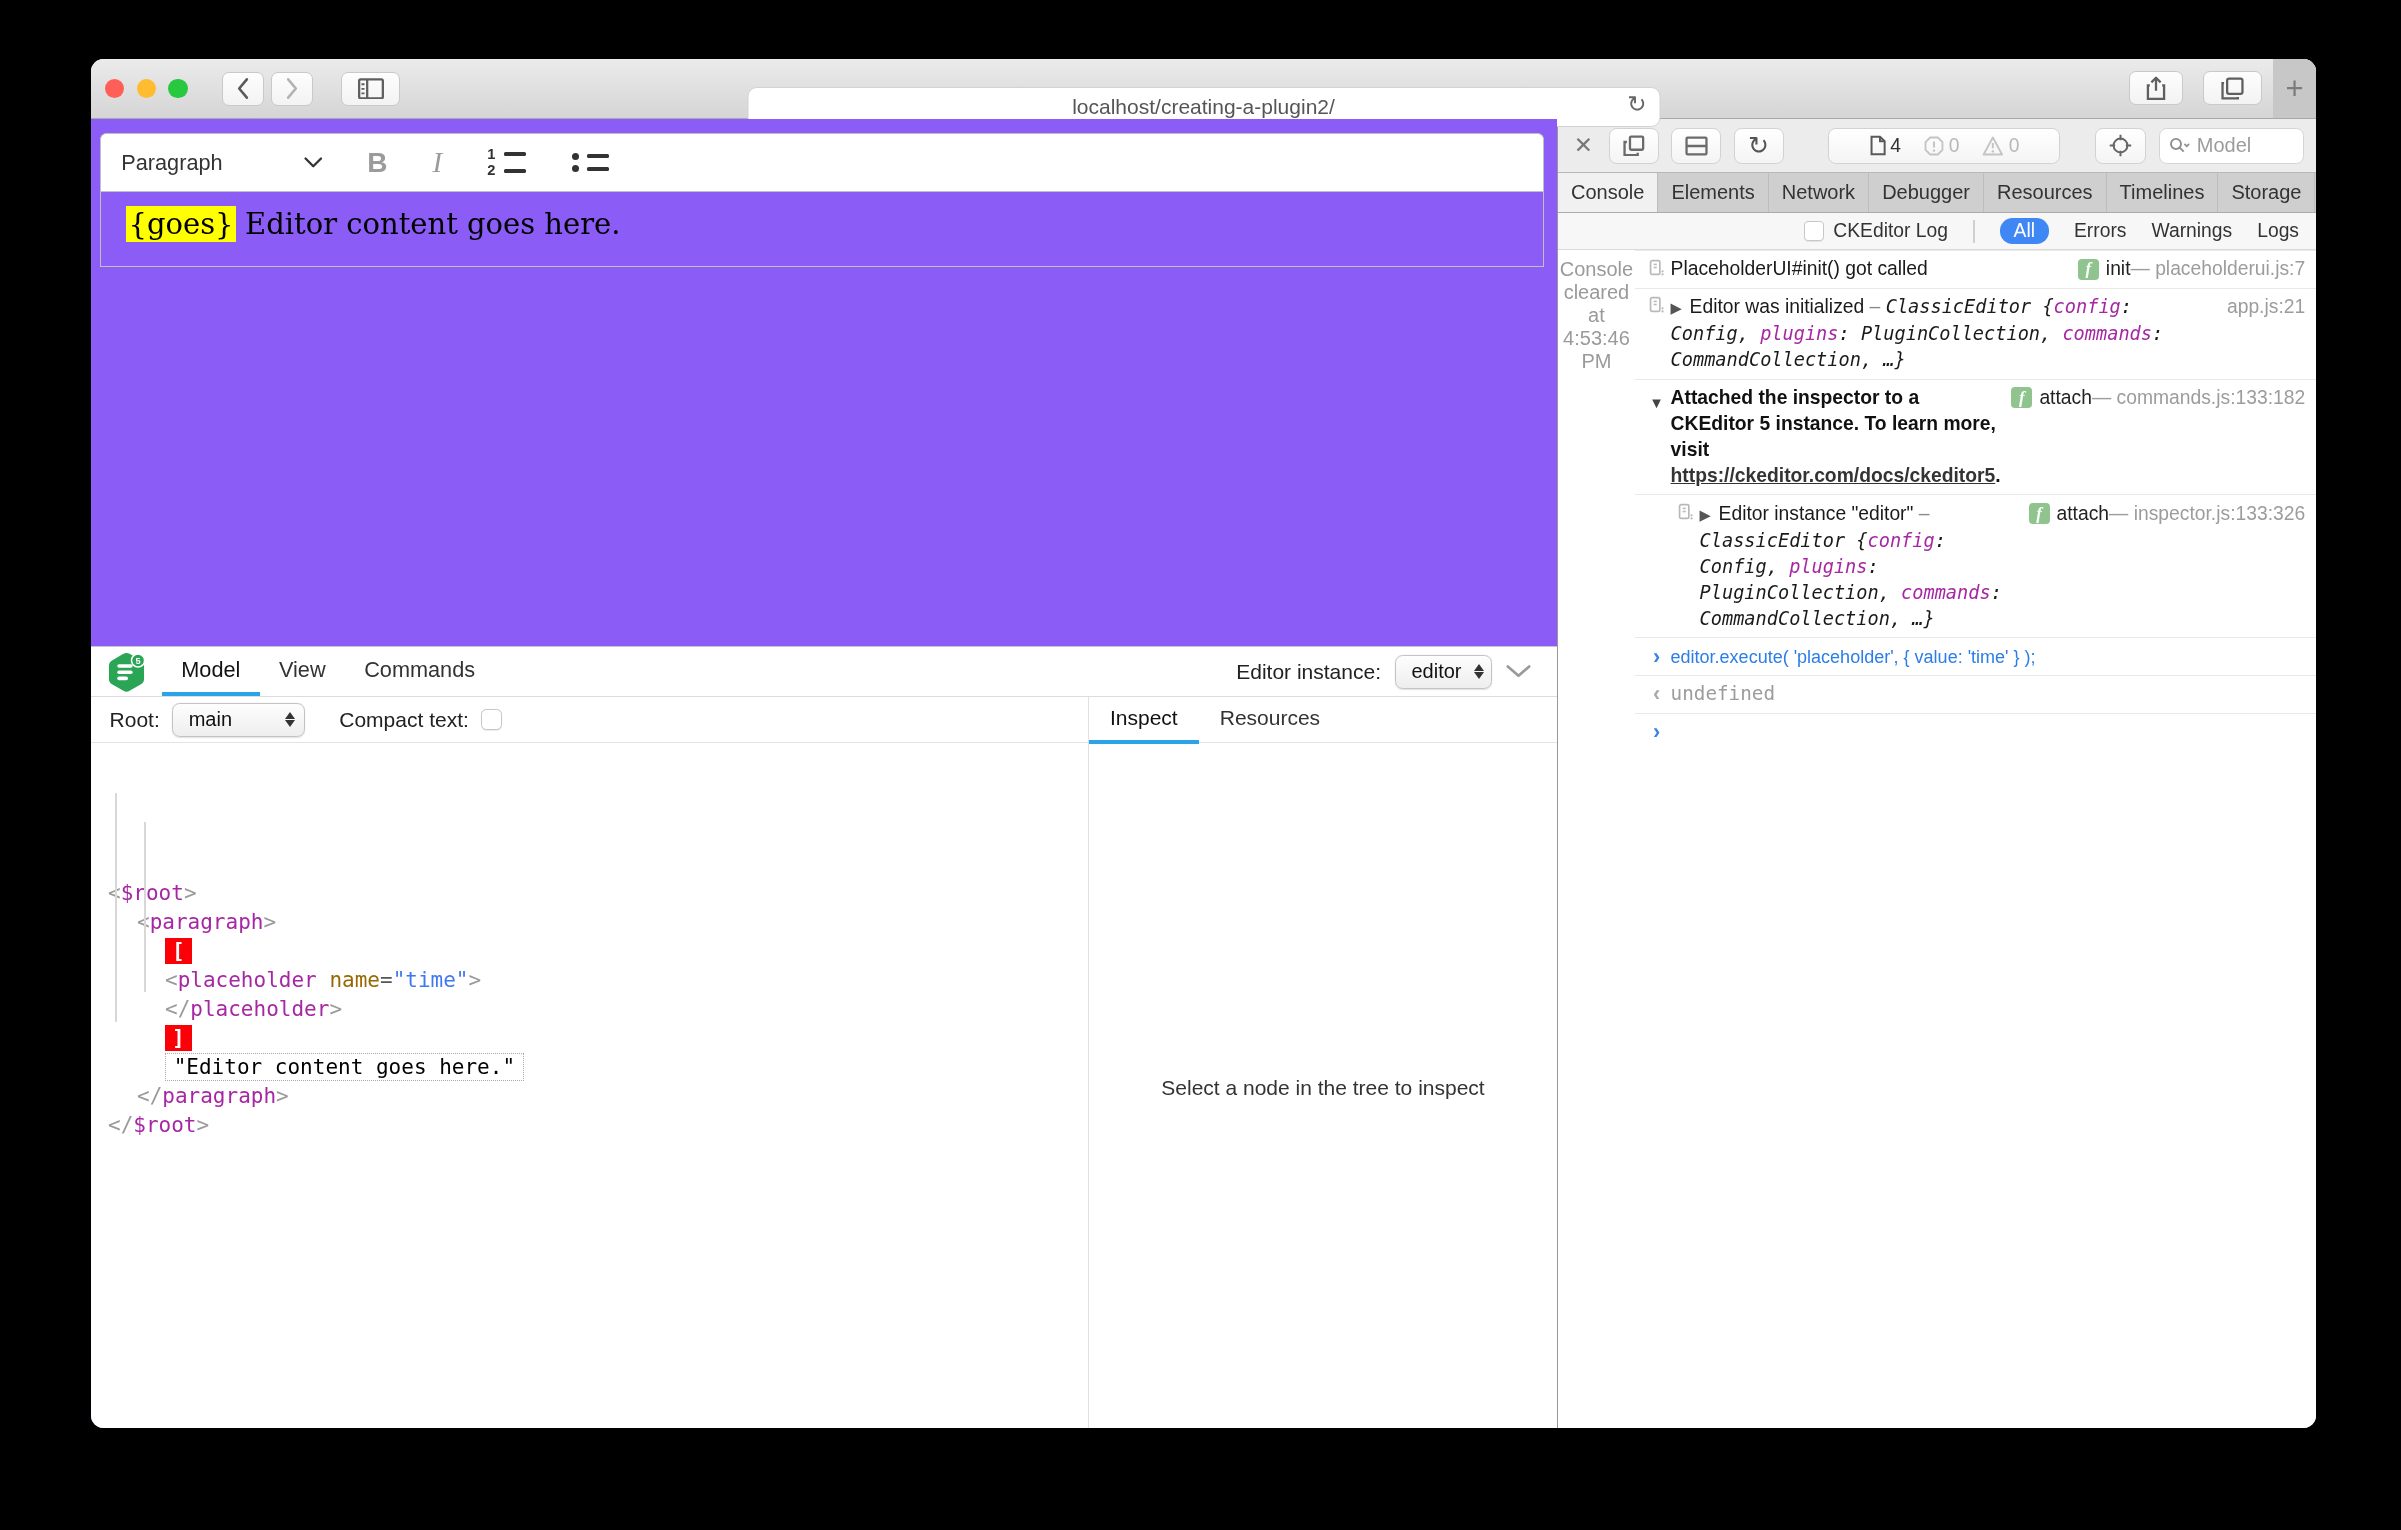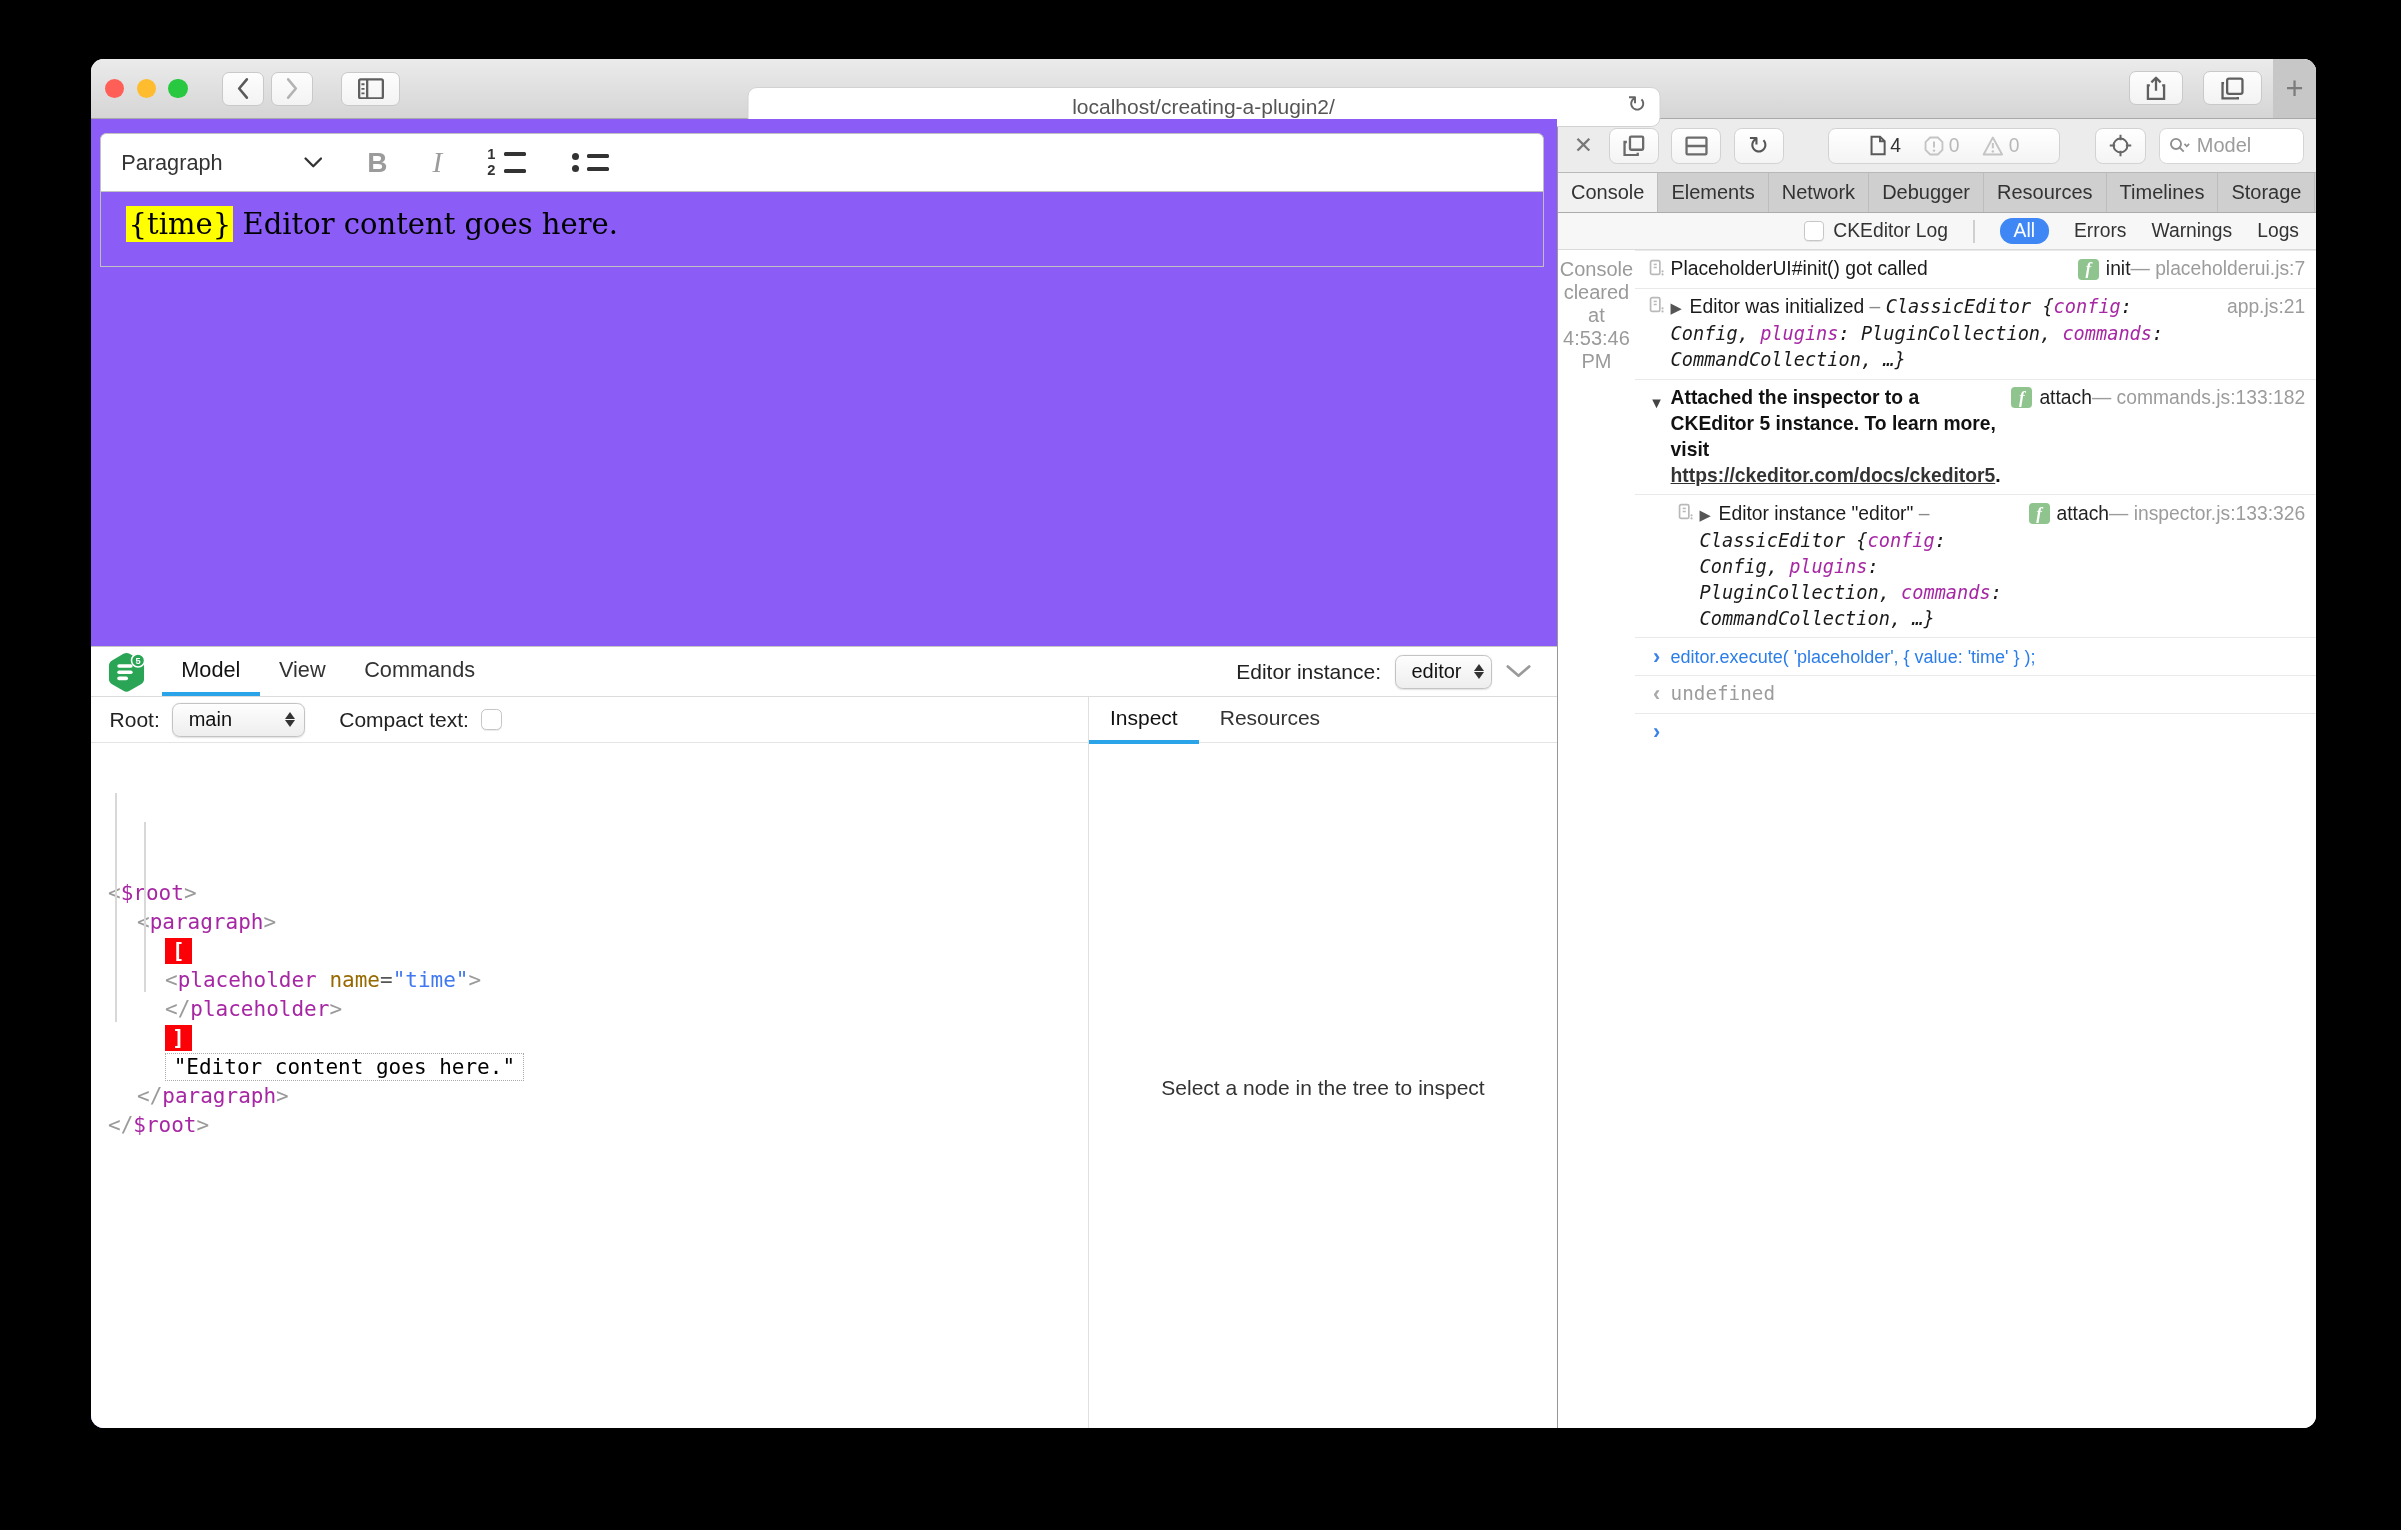--- a/index.html
+++ b/index.html
@@ -234,21 +234,21 @@
                   <span class="listbar"></span>
                 </div>
               <div class="listrow">
                   <span class="listdot"></span>
                   <span class="listbar"></span>
                 </div>
             </div>
           </div>
         </div>
         <div class="ck-content">
-          <span class="hl">{time}</span><span> Editor content goes here.</span>
+          <span class="hl">{goes}</span><span> Editor content goes here.</span>
         </div>
       </div>
 
       <div class="inspector">
         <div class="insp-header">
           <div class="logo-cell">
             <svg width="39" height="40" viewBox="0 0 50 52">
               <path d="M21 2.3 a8 8 0 0 1 8 0 l14.8 8.6 a8 8 0 0 1 4 6.9 v17.2 a8 8 0 0 1 -4 6.9 L29 50.5 a8 8 0 0 1 -8 0 L6.2 41.9 a8 8 0 0 1 -4 -6.9 V17.8 a8 8 0 0 1 4 -6.9 Z" fill="#2aa455"></path>
               <rect x="13" y="16" width="20" height="4.6" rx="2.3" fill="#fff"></rect>
               <rect x="13" y="24" width="20" height="4.6" rx="2.3" fill="#fff"></rect>

